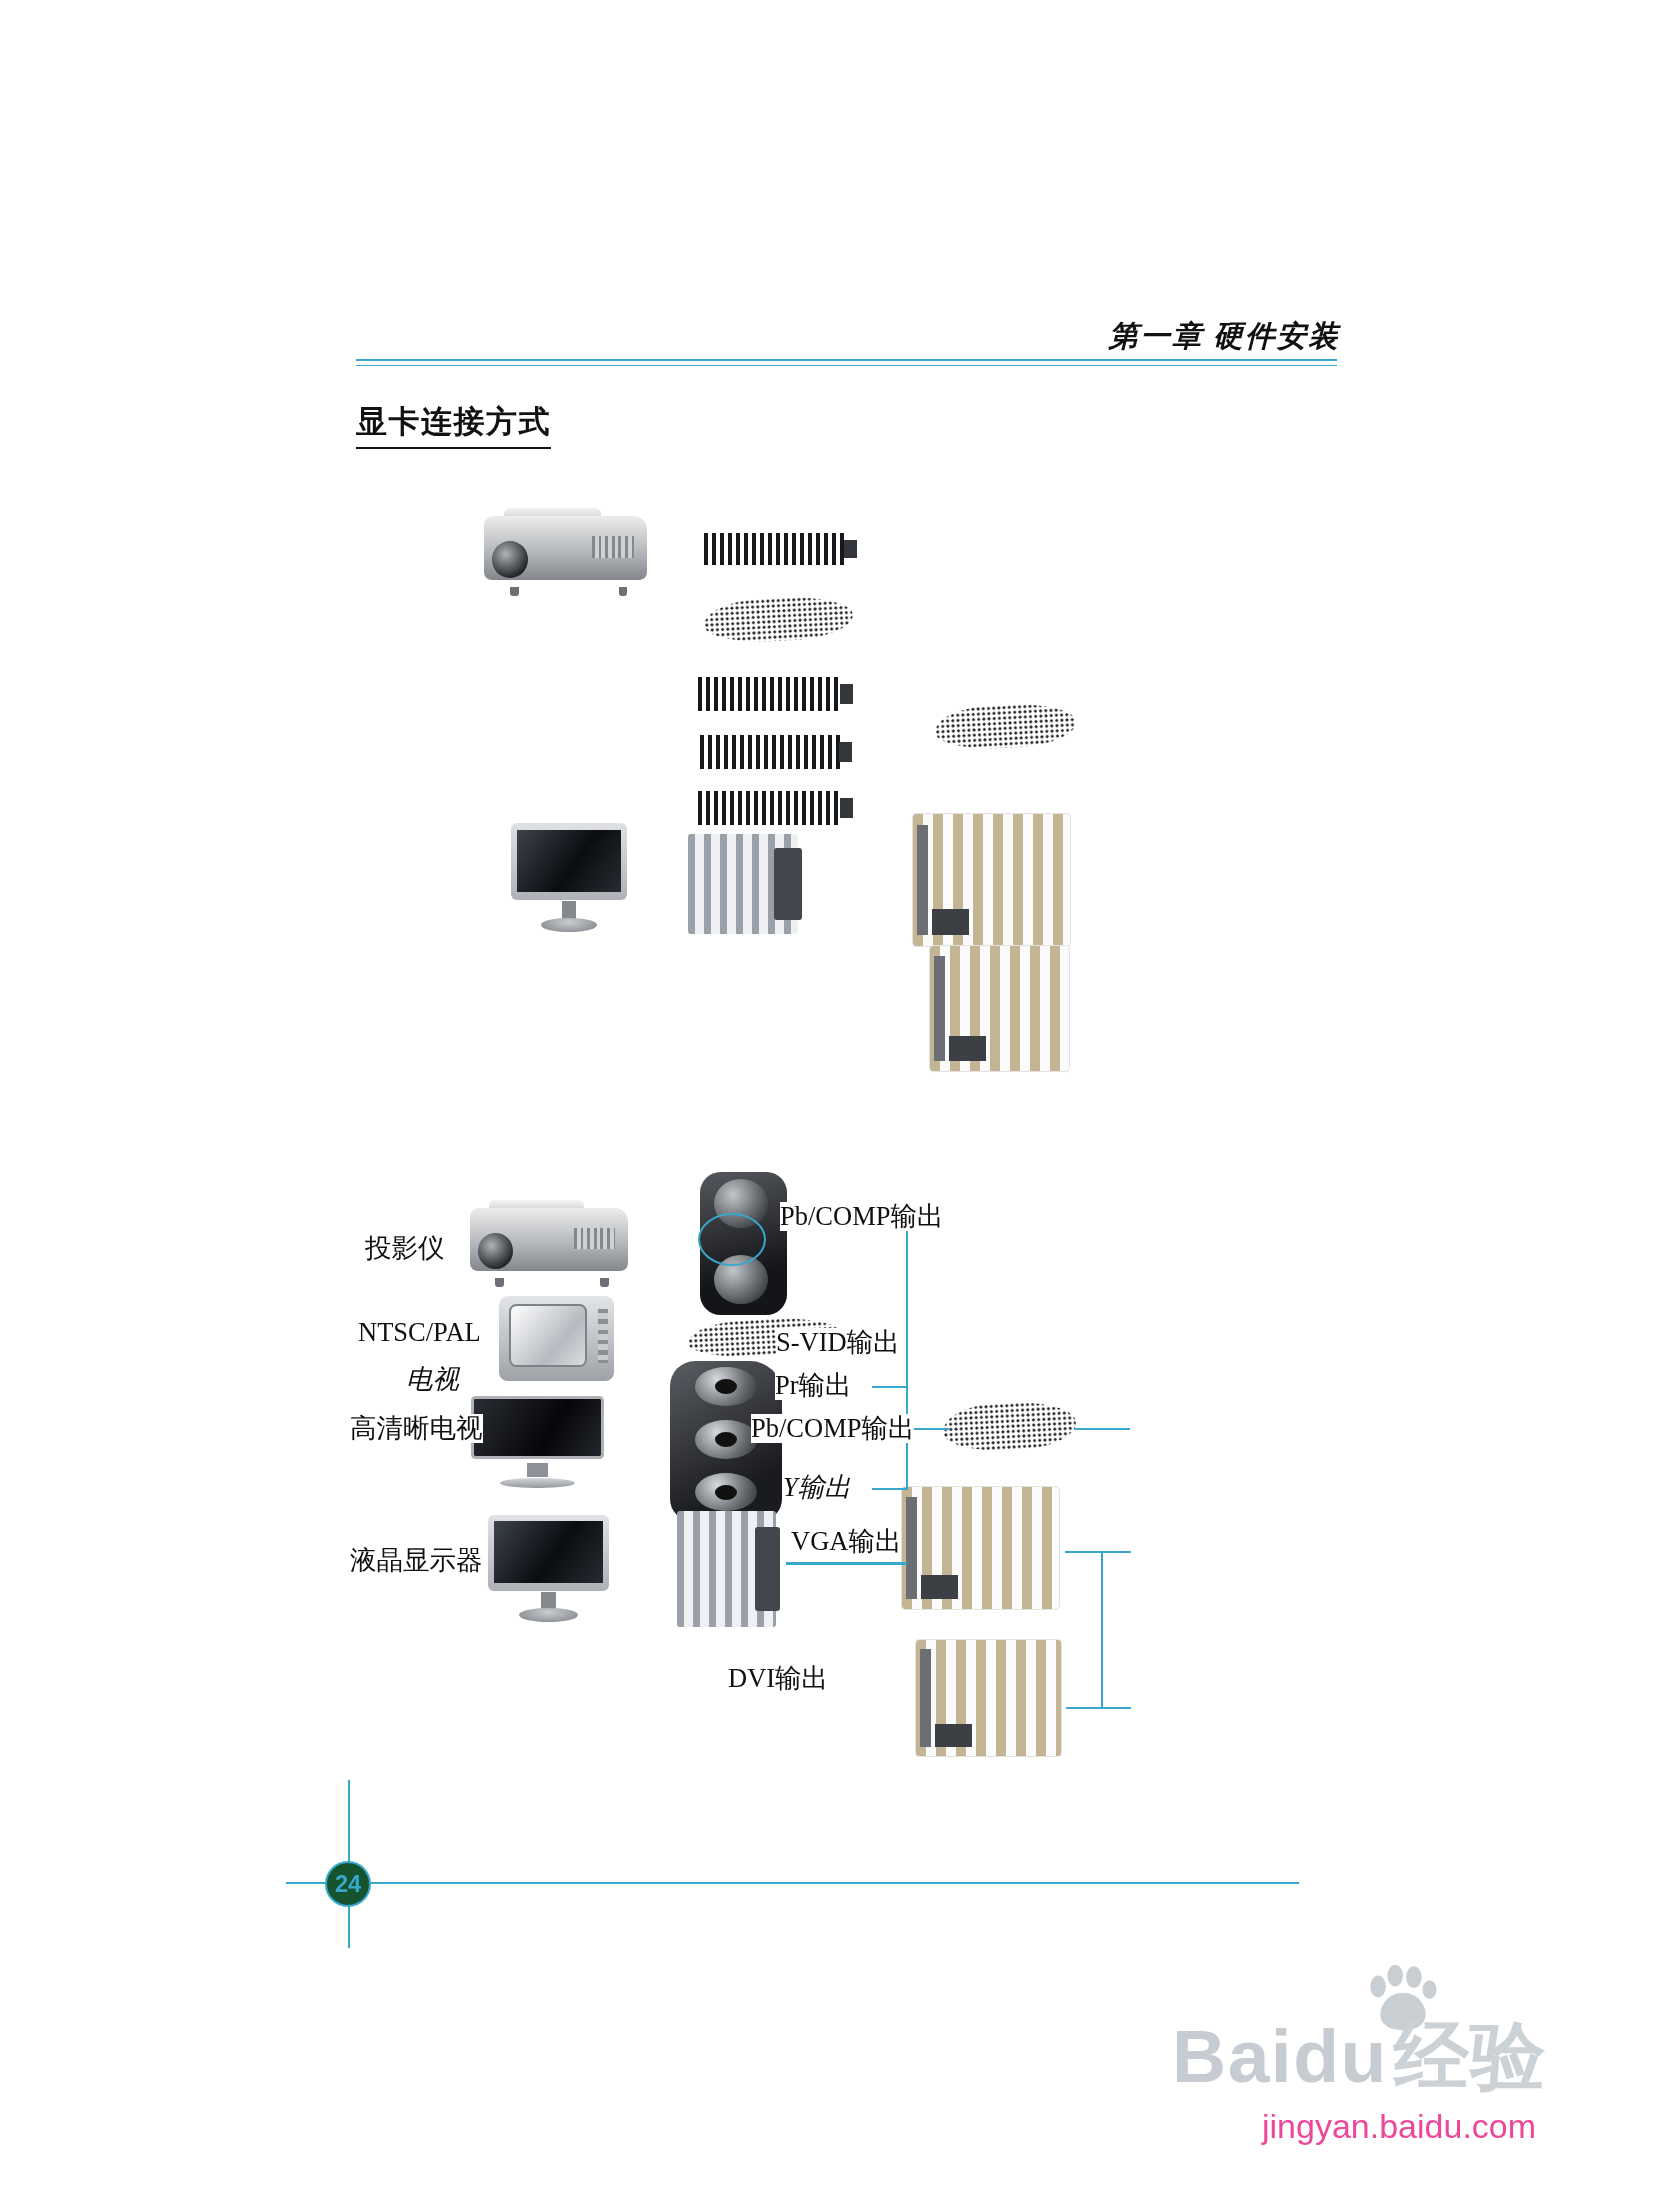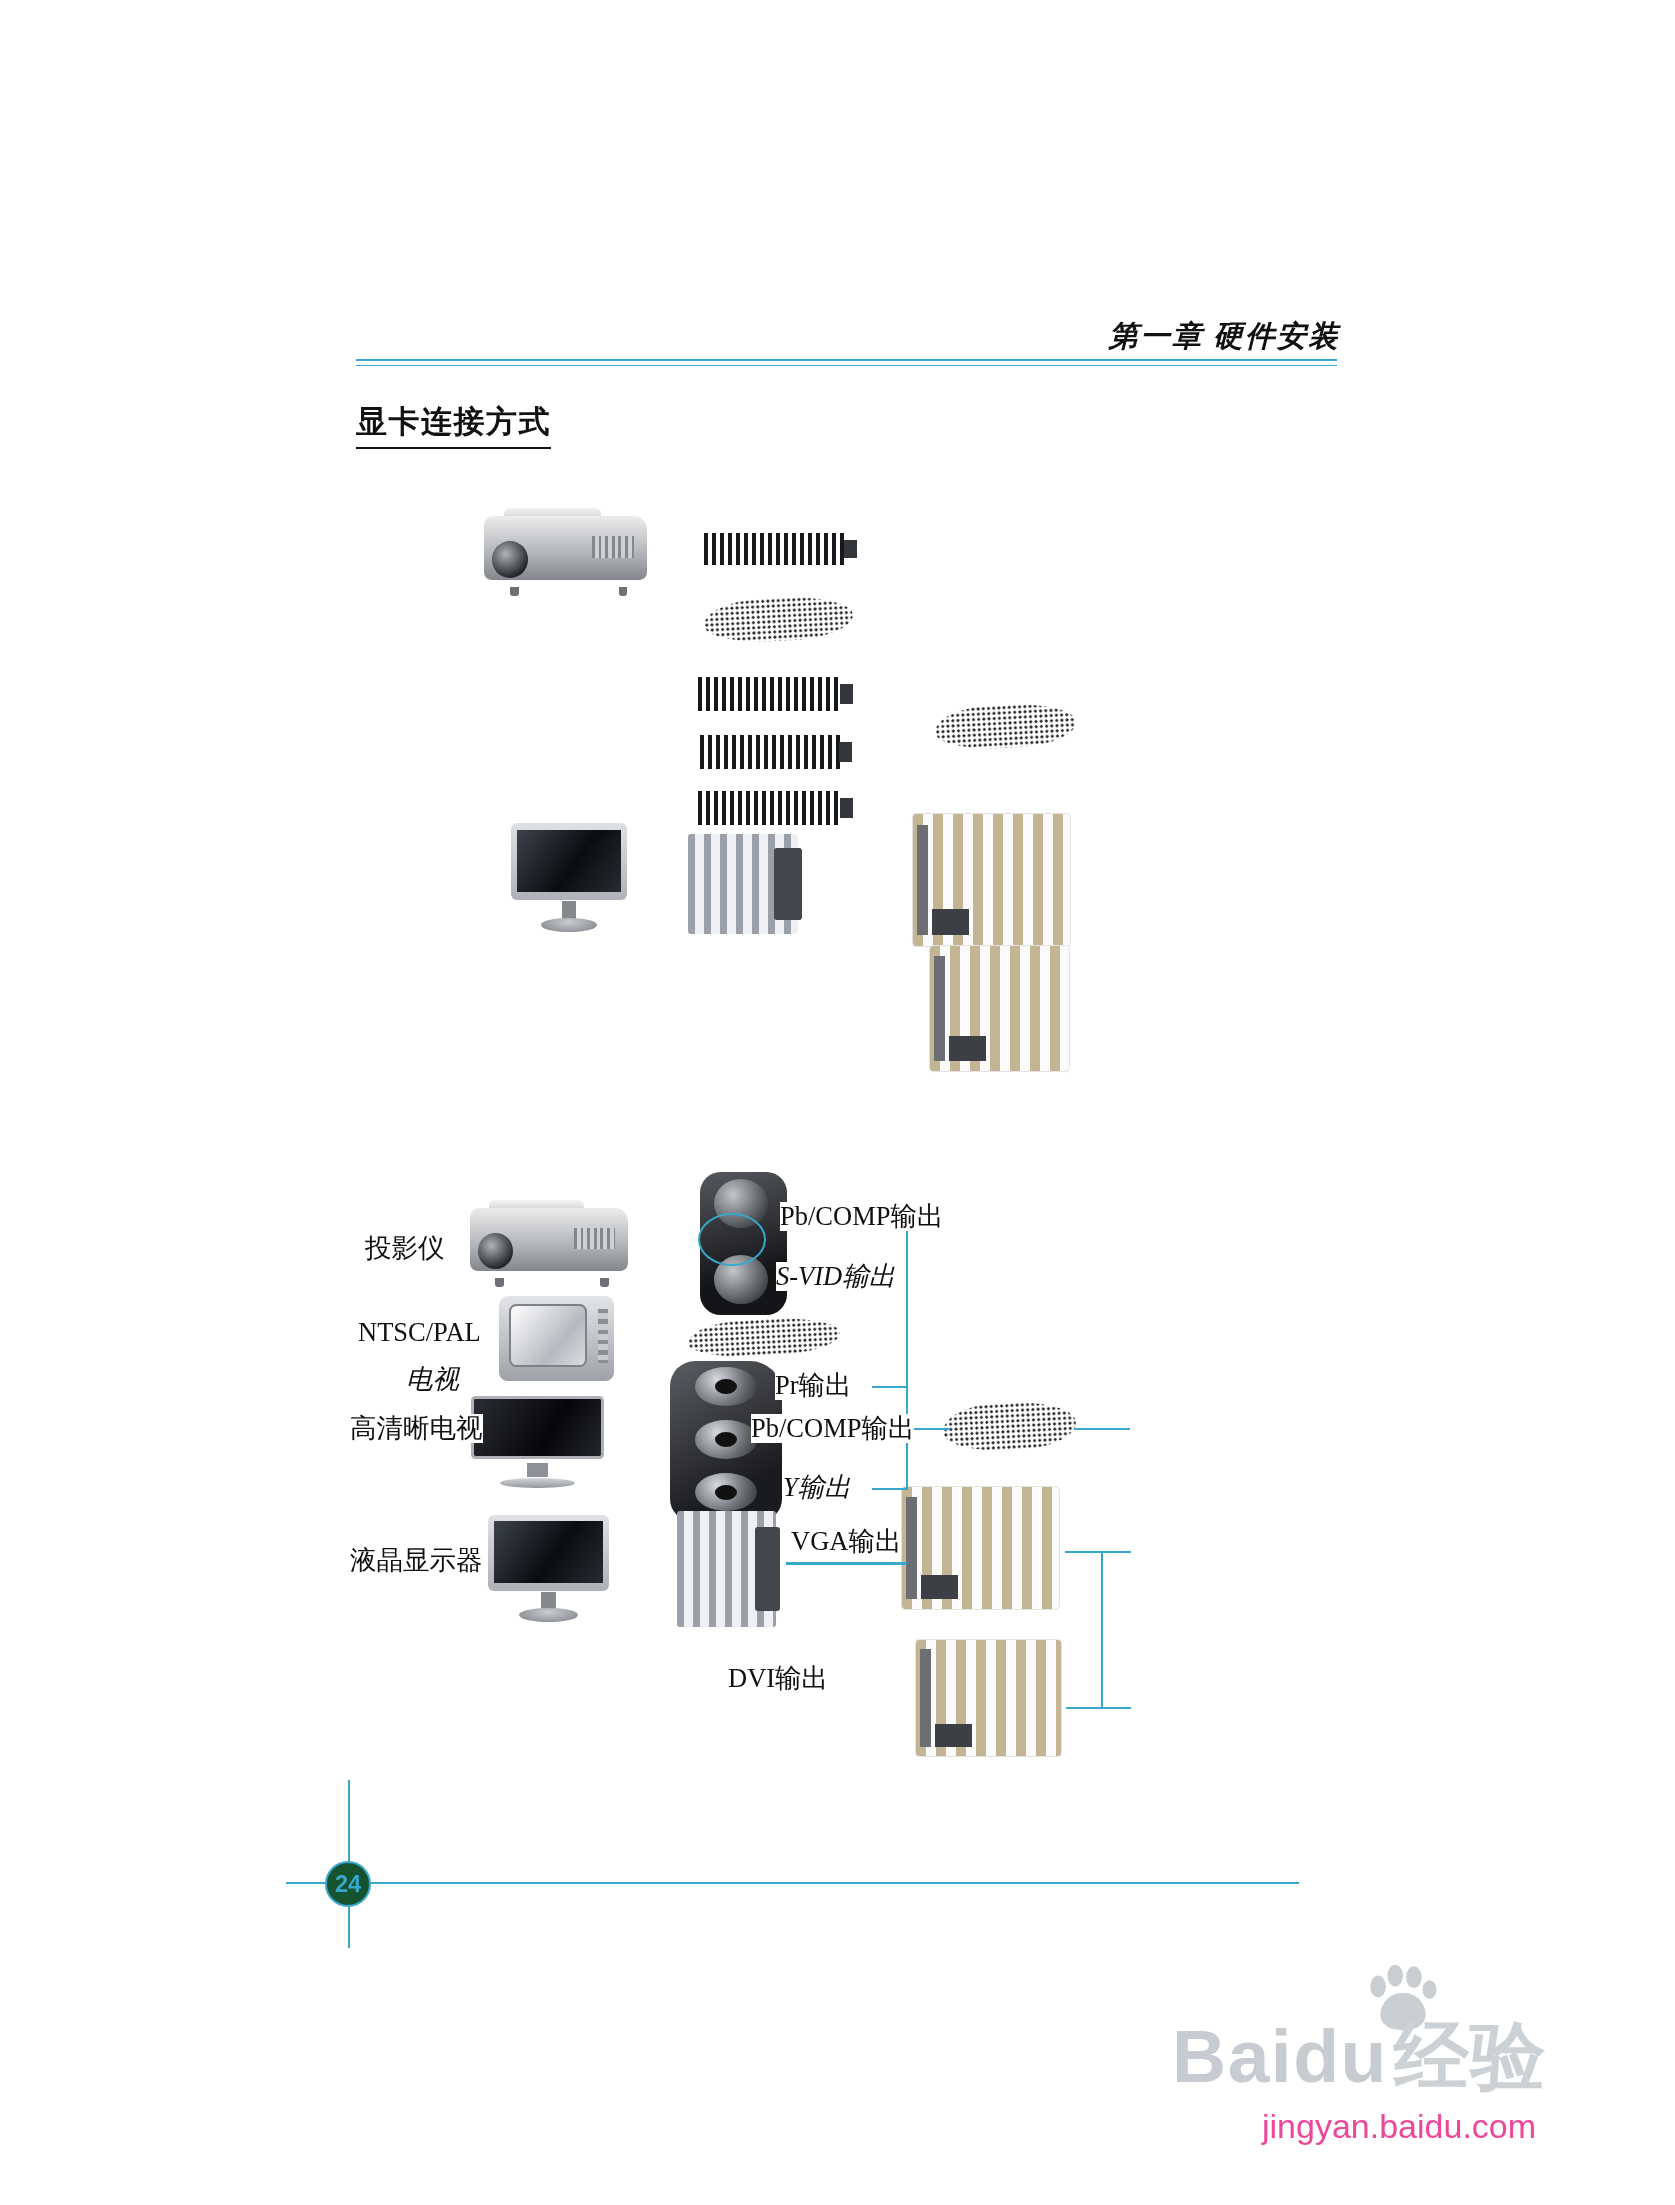--- a/index.html
+++ b/index.html
@@ -200,21 +200,21 @@
   <div class="gcard" style="left:901px;top:1486px;width:159px;height:124px;">
     <div class="bracket"></div>
     <div class="port"></div>
   </div>
   <div class="gcard" style="left:915px;top:1639px;width:147px;height:118px;">
     <div class="bracket"></div>
     <div class="port"></div>
   </div>
 
   <div class="label" style="left:780px;top:1202px;">Pb/COMP输出</div>
-  <div class="label" style="left:776px;top:1262px;font-style:italic;">S-VID输出</div>
+  <div class="label" style="left:776px;top:1328px;">S-VID输出</div>
   <div class="label" style="left:775px;top:1371px;">Pr输出</div>
   <div class="label" style="left:751px;top:1414px;">Pb/COMP输出</div>
   <div class="label" style="left:783px;top:1473px;font-style:italic;">Y输出</div>
   <div class="label" style="left:791px;top:1527px;">VGA输出</div>
   <div class="label" style="left:728px;top:1664px;">DVI输出</div>
   <div class="line" style="left:786px;top:1562px;width:121px;height:2.9px;"></div>
 
   <div class="line" style="left:906px;top:1219px;width:2.2px;height:271px;"></div>
   <div class="line" style="left:872px;top:1386px;width:35px;height:2.2px;"></div>
   <div class="line" style="left:872px;top:1488px;width:35px;height:2.2px;"></div>

